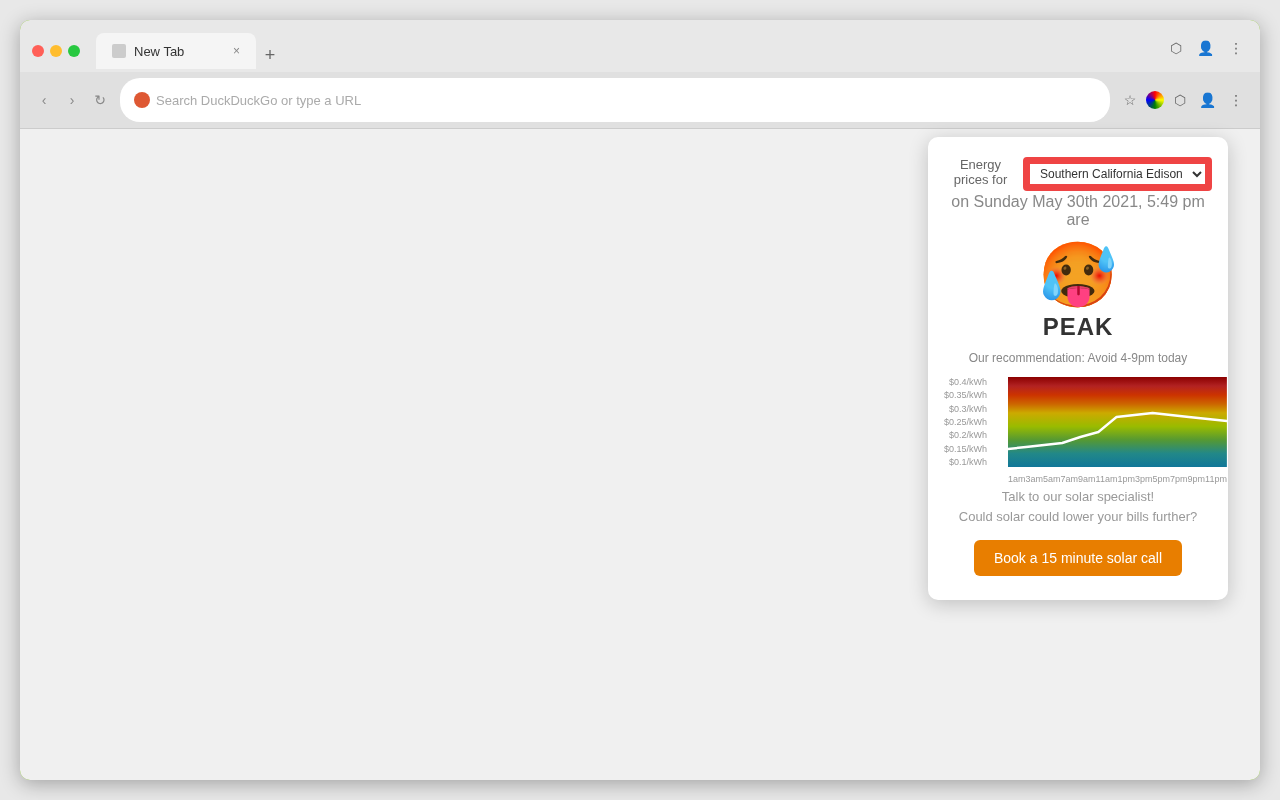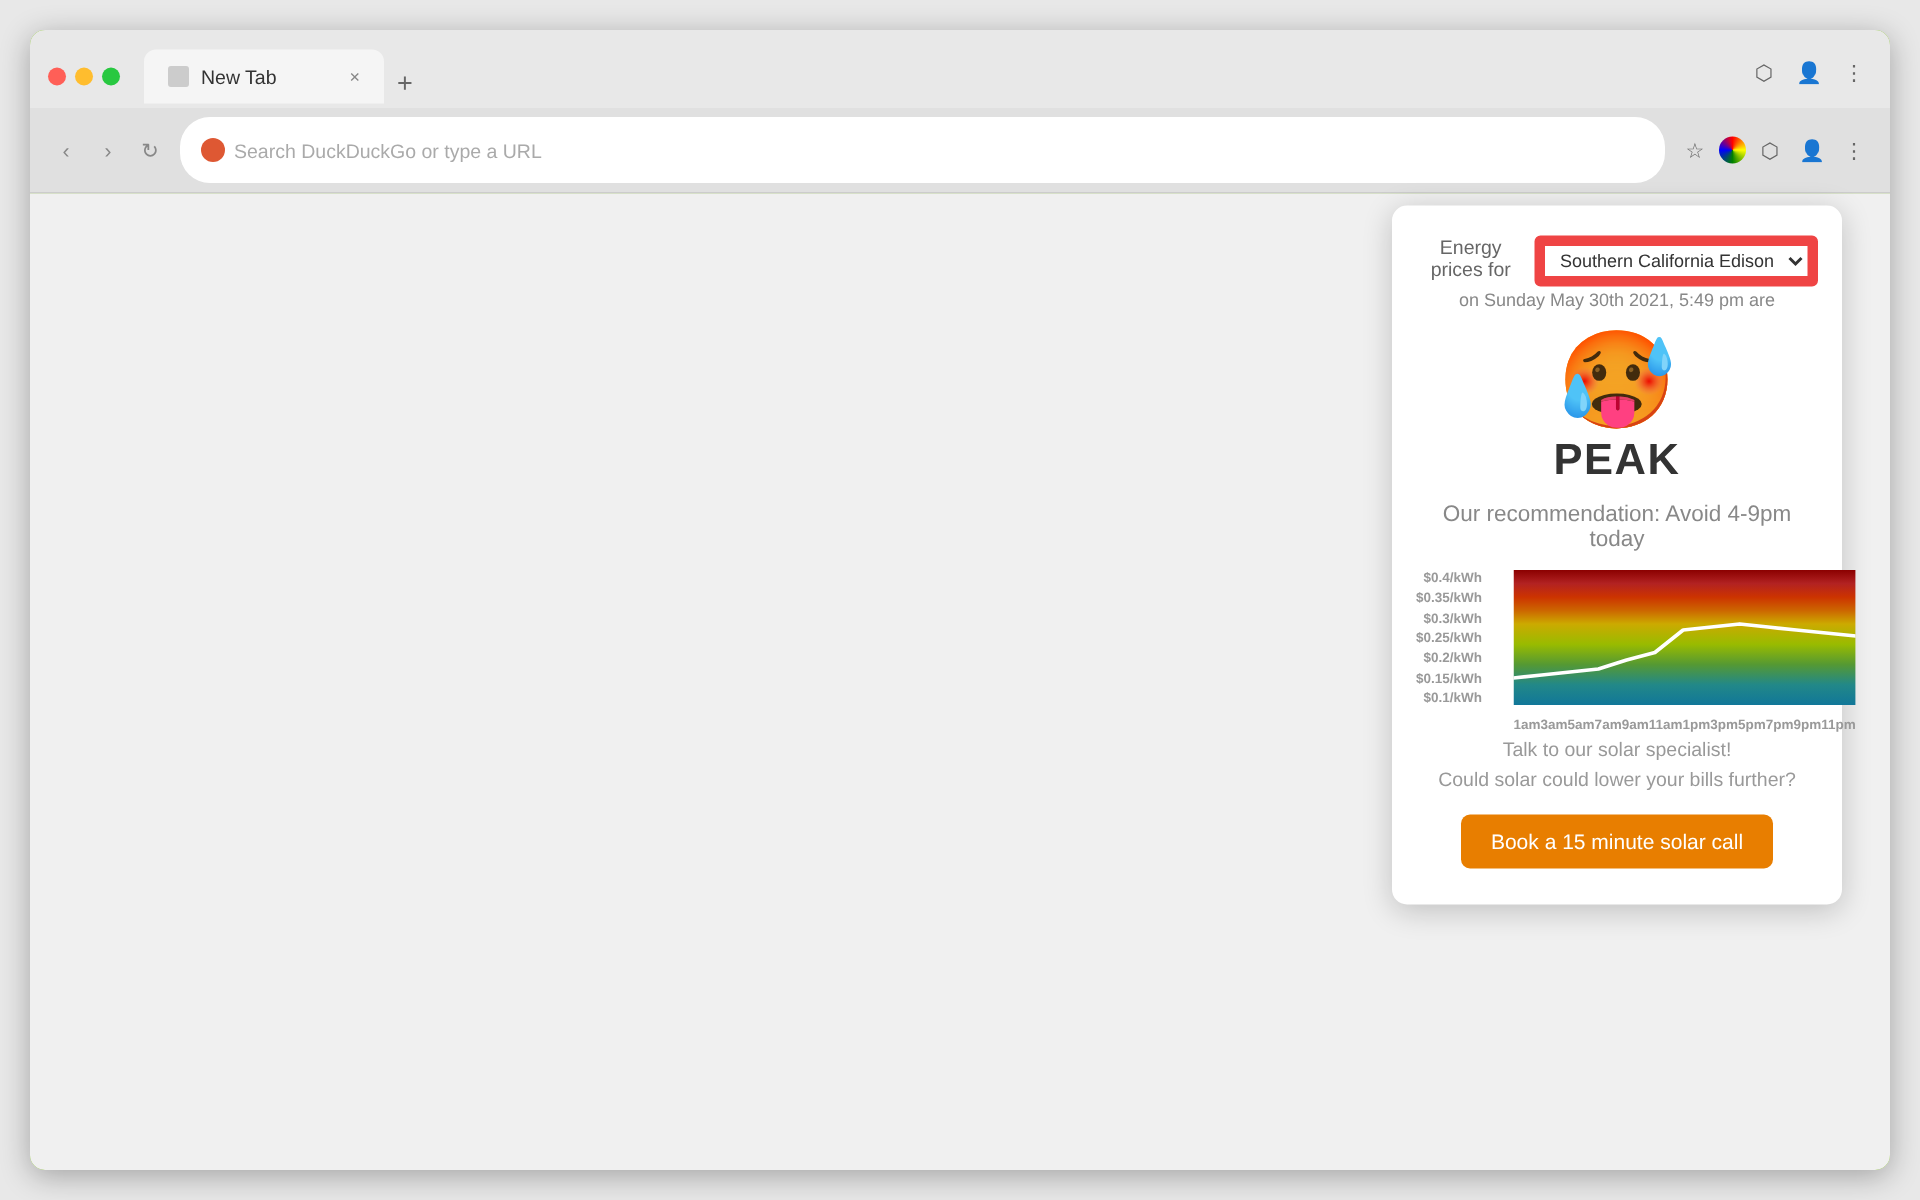--- a/index.html
+++ b/index.html
@@ -188,58 +188,57 @@
       font-size: 12px;
       border: 7px solid #ef4444;
       border-radius: 4px;
       padding: 2px 6px;
       color: #333;
       background: white;
       cursor: pointer;
     }
 
     .datetime-text {
-      font-size: 12px;
+      font-size: 16px;
       color: #888;
       text-align: center;
       margin-bottom: 14px;
     }
 
     .emoji-container {
       font-size: 64px;
       line-height: 1;
       margin-bottom: 6px;
     }
 
     .peak-label {
-      font-size: 29px;
+      font-size: 24px;
       font-weight: bold;
       color: #333;
       margin-bottom: 10px;
       letter-spacing: 1px;
     }
 
     .recommendation-text {
-      font-size: 15px;
+      font-size: 12px;
       color: #888;
       margin-bottom: 12px;
       text-align: center;
     }
 
     
     .chart-container {
       width: 100%;
       margin-bottom: 20px;
       position: relative;
     }
 
     .chart-inner {
       display: flex;
       align-items: flex-end;
-      font-weight: bold;
     }
 
     .y-axis {
       display: flex;
       flex-direction: column;
       justify-content: space-between;
       padding-right: 4px;
       font-size: 9px;
       color: #999;
       text-align: right;

